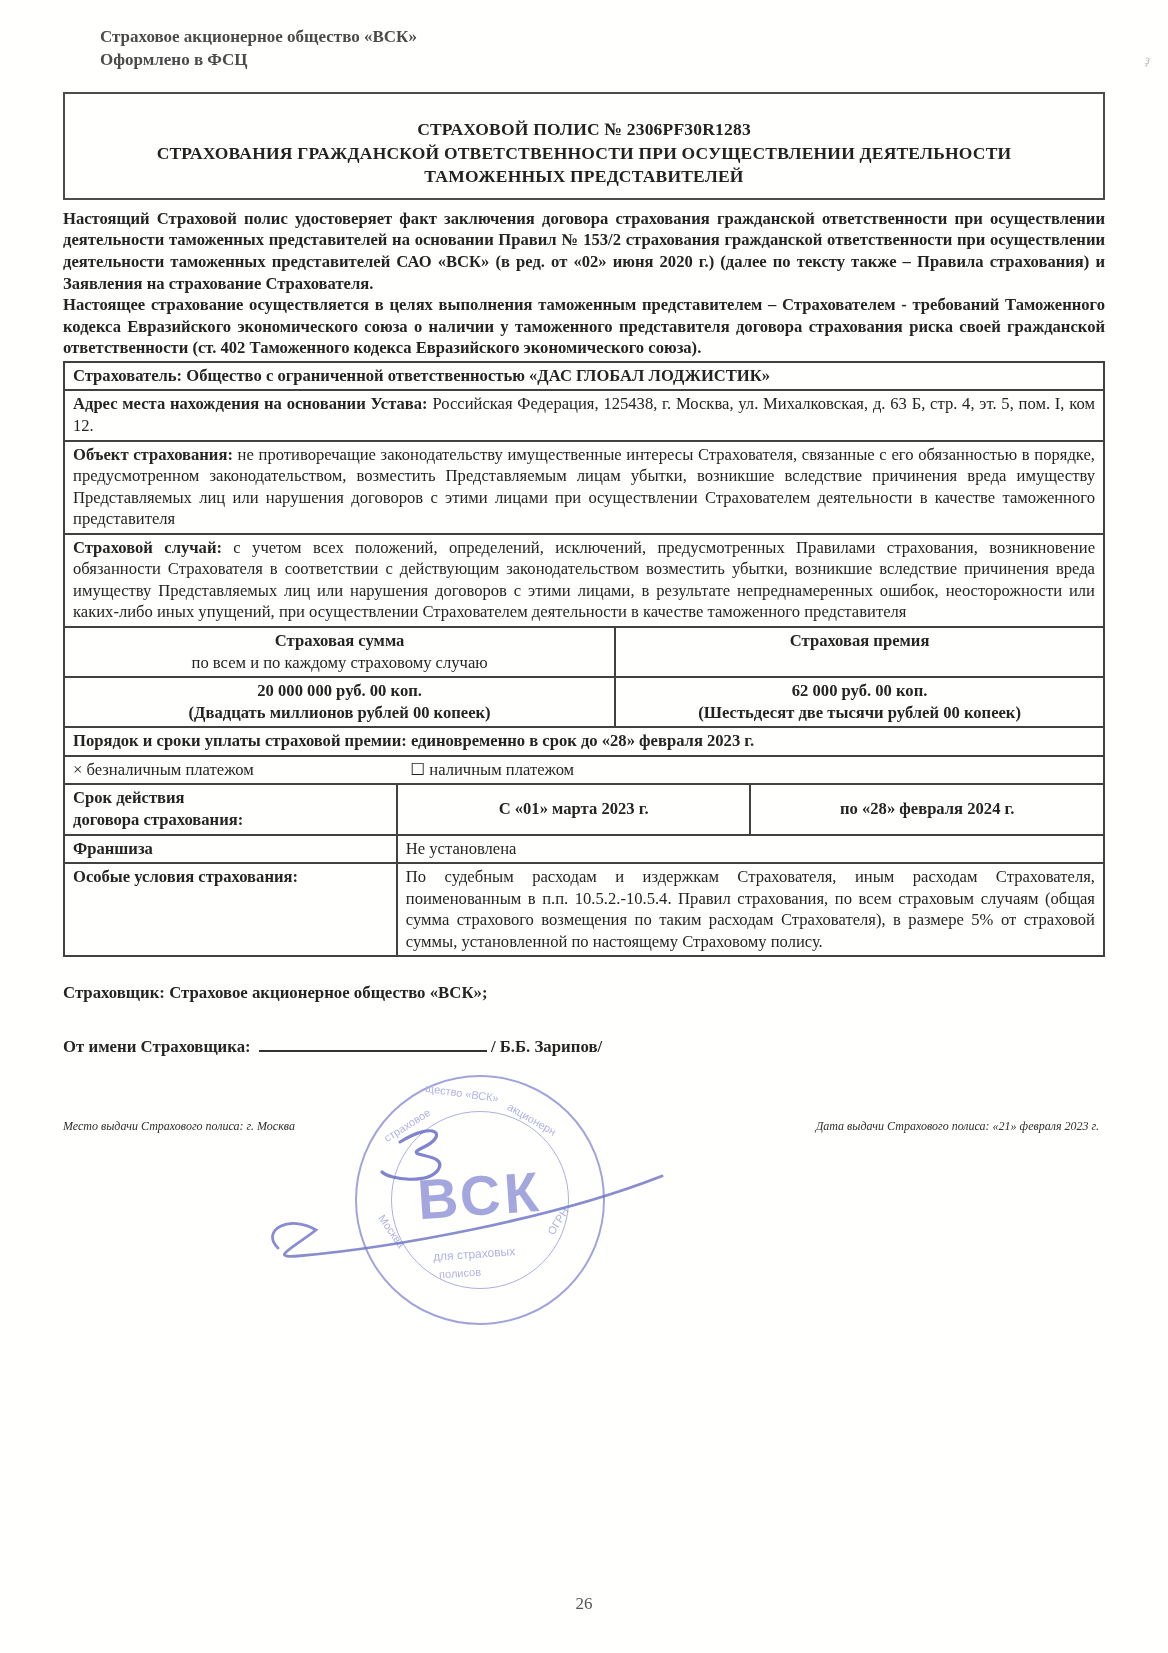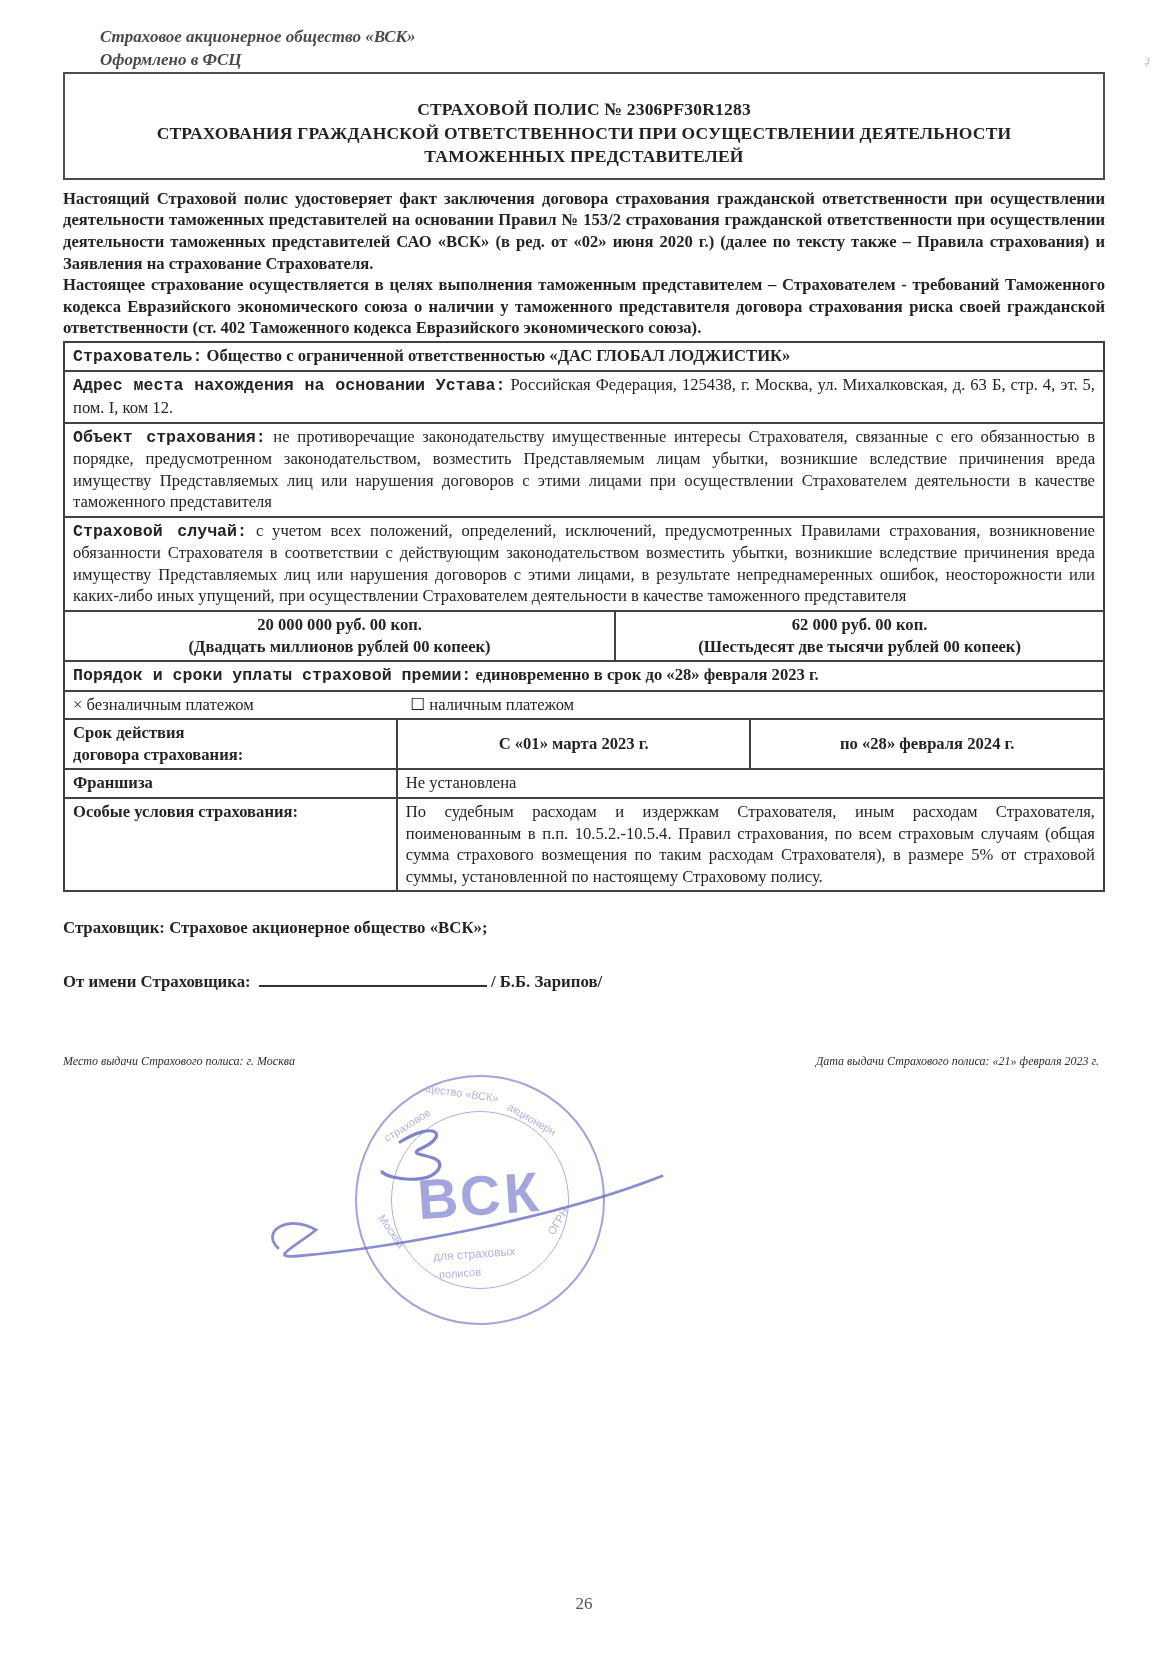--- a/index.html
+++ b/index.html
@@ -7,40 +7,40 @@
     position:relative;
     width:1168px;height:1653px;
     margin:0 auto;
     background:#fffffe;
     font-family:"Liberation Serif","DejaVu Serif",serif;
     color:#1d1d1d;
     overflow:hidden;
   }
   .content{position:absolute;left:63px;top:0;width:1042px;}
   
-  .letterhead{margin:26px 0 0 37px;font-style:italic;font-weight:bold;font-size:17px;line-height:1.35;color:#4a4a4a;}
+  .letterhead{margin:26px 0 0 37px;font-weight:bold;font-size:17px;line-height:1.35;color:#4a4a4a;}
   
   .artifact{position:absolute;right:18px;top:52px;color:#b9b9b9;font-size:13px;transform:rotate(10deg);}
   
   .title-box{
-    border:2px solid #4c4c4c;height:108px;
+    margin-top:20px;border:2px solid #4c4c4c;height:108px;
     text-align:center;font-weight:bold;font-size:17.5px;line-height:1.35;
     padding-top:24px;box-sizing:border-box;letter-spacing:.2px;color:#222;
   }
   
   .intro{margin:8px 0 0 0;font-weight:bold;text-align:justify;font-size:16.6px;line-height:1.3;color:#242424;}
   .intro + .intro{margin-top:0;}
   
   table.grid{width:100%;border-collapse:collapse;table-layout:fixed;margin-top:-2px;}
   table.grid:first-of-type{margin-top:2px;}
   table.grid td{
     border:2px solid #414141;padding:2px 8px 3px 8px;
     font-size:16.6px;line-height:1.3;vertical-align:top;color:#242424;
   }
-  .lbl{font-weight:bold;font-family:Liberation Mono, monospace;}
+  .lbl{font-weight:bold;}
   .jt{text-align:justify;}
   .ctr{text-align:center;}
   .bold{font-weight:bold;}
   .norm{font-weight:normal;}
   
   .f-line{font-size:16.8px;color:#242424;}
   .insurer{margin-top:26px;font-weight:bold;}
   .location{margin-top:28px;}
   .onbehalf{margin-top:30px;font-weight:bold;}
   .sig-blank{display:inline-block;width:228px;border-bottom:2px solid #333;height:17px;margin-left:8px;}
@@ -104,20 +104,29 @@
       </tr>
     </tbody>
       </table>
 
     <table class="grid">
       <colgroup>
           <col style="width:53%">
           <col style="width:47%">
         </colgroup>
       <tbody>
+          <tr>
+        <td class="ctr">
+          <div class="bold">Страховая сумма</div>
+          <div class="norm">по всем и по каждому страховому случаю</div>
+        </td>
+        <td class="ctr">
+          <div class="bold">Страховая премия</div>
+        </td>
+      </tr>
       <tr>
         <td class="ctr bold">
           <div>20 000 000 руб. 00 коп.</div>
           <div>(Двадцать миллионов рублей 00 копеек)</div>
         </td>
         <td class="ctr bold">
           <div>62 000 руб. 00 коп.</div>
           <div>(Шестьдесят две тысячи рублей 00 копеек)</div>
         </td>
       </tr>

